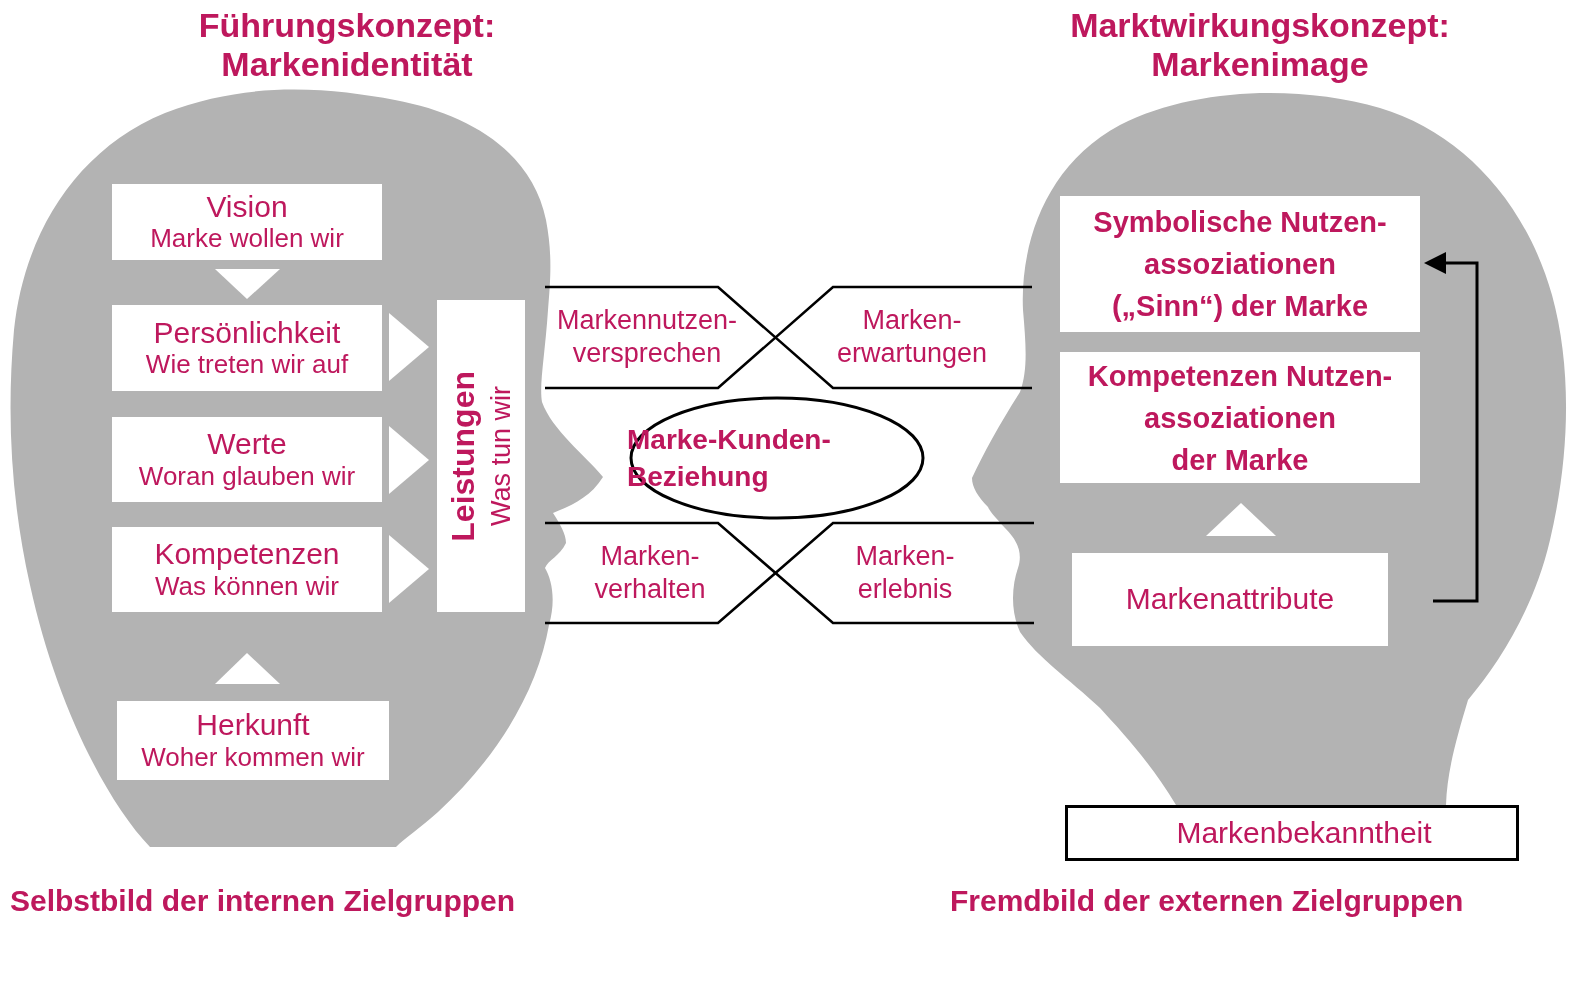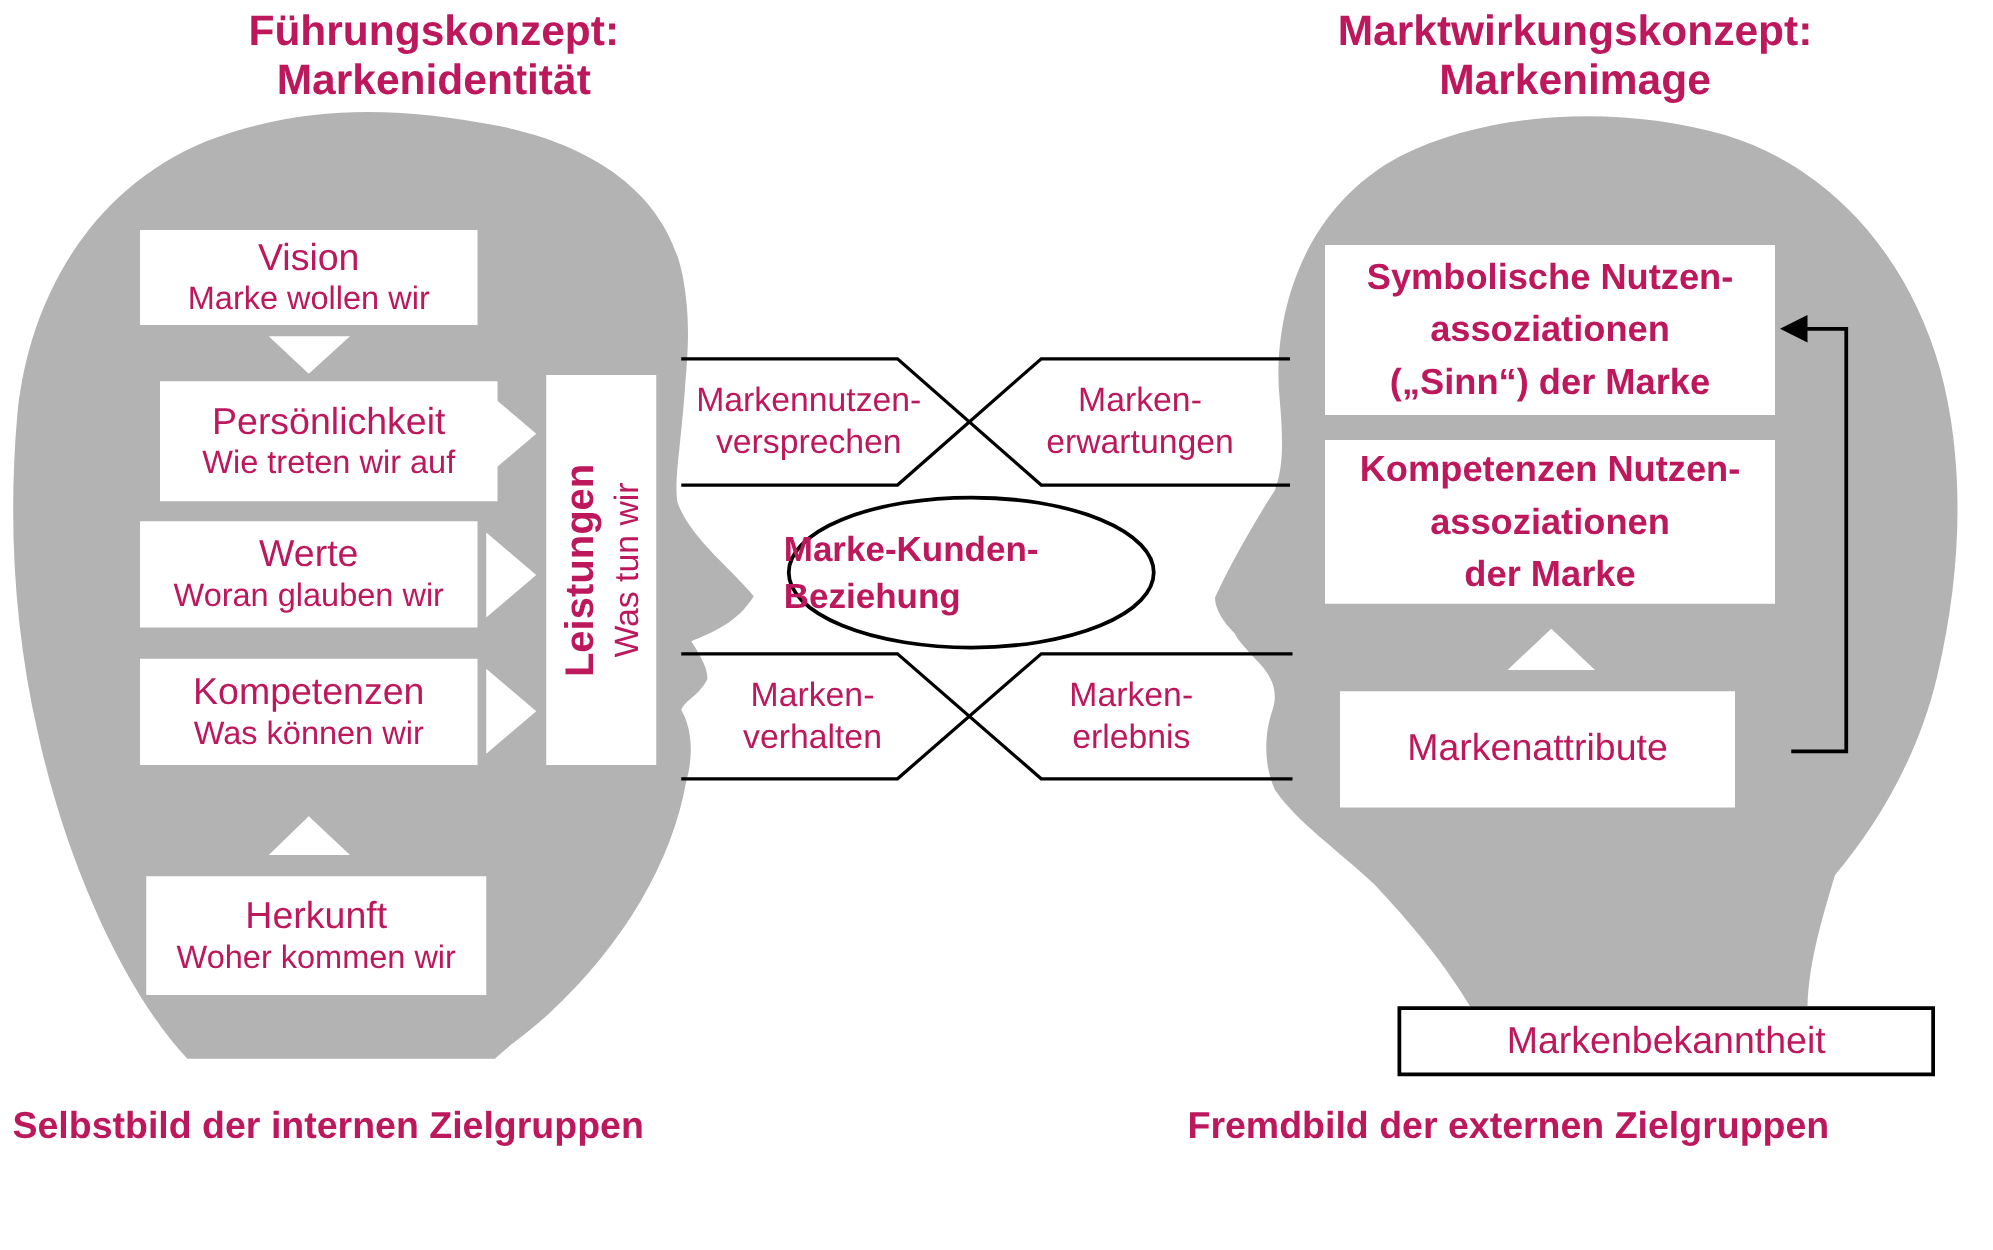--- a/index.html
+++ b/index.html
@@ -104,33 +104,33 @@
   </div>
   <div class="title" style="left:1050px;top:6px;width:420px;">
     <div>Marktwirkungskonzept:</div>
     <div>Markenimage</div>
   </div>
 
   <div class="box" style="left:112px;top:184px;width:270px;height:76px;">
     <div class="box-title">Vision</div>
     <div class="box-sub">Marke wollen wir</div>
   </div>
-  <div class="box" style="left:128px;top:305px;width:270px;height:96px;text-align:right;">
+  <div class="box" style="left:112px;top:305px;width:270px;height:86px;text-align:right;">
     <div class="box-title">Persönlichkeit</div>
     <div class="box-sub">Wie treten wir auf</div>
   </div>
   <div class="box" style="left:112px;top:417px;width:270px;height:85px;">
     <div class="box-title">Werte</div>
     <div class="box-sub">Woran glauben wir</div>
   </div>
   <div class="box" style="left:112px;top:527px;width:270px;height:85px;">
     <div class="box-title">Kompetenzen</div>
     <div class="box-sub">Was können wir</div>
   </div>
-  <div class="box" style="left:117px;top:701px;width:272px;height:95px;">
+  <div class="box" style="left:117px;top:701px;width:272px;height:79px;">
     <div class="box-title">Herkunft</div>
     <div class="box-sub">Woher kommen wir</div>
   </div>
 
   <div class="box vwrap" style="left:437px;top:300px;width:88px;height:312px;">
     <div class="vtext vtitle">Leistungen</div>
     <div class="vtext vsub">Was tun wir</div>
   </div>
 
   <div class="bandlabel" style="left:537px;top:304px;width:220px;">
@@ -161,20 +161,20 @@
     <div>(„Sinn“) der Marke</div>
   </div>
   <div class="box rbox" style="left:1060px;top:352px;width:360px;height:131px;">
     <div>Kompetenzen Nutzen-</div>
     <div>assoziationen</div>
     <div>der Marke</div>
   </div>
   <div class="box" style="left:1072px;top:553px;width:316px;height:93px;">
     <div class="box-title">Markenattribute</div>
   </div>
-  <div class="box awareness" style="left:1118px;top:805px;width:424px;height:50px;">
+  <div class="box awareness" style="left:1065px;top:805px;width:424px;height:50px;padding-left:24px;">
     <div class="box-title">Markenbekanntheit</div>
   </div>
 
   <div class="caption" style="left:10px;top:884px;width:610px;">Selbstbild der internen Zielgruppen</div>
   <div class="caption" style="left:950px;top:884px;width:590px;">Fremdbild der externen Zielgruppen</div>
 
 </div>
 
 </body></html>

